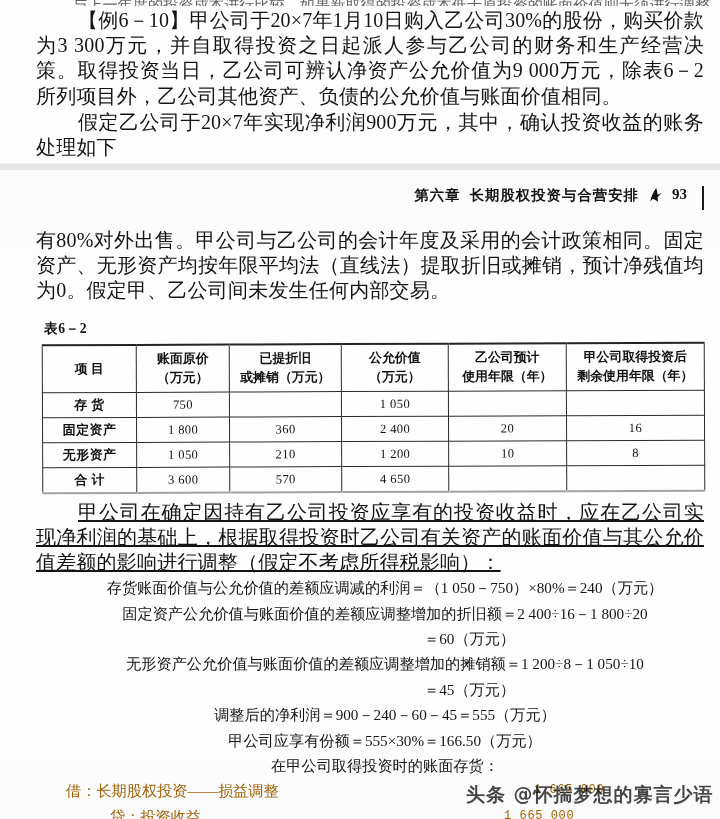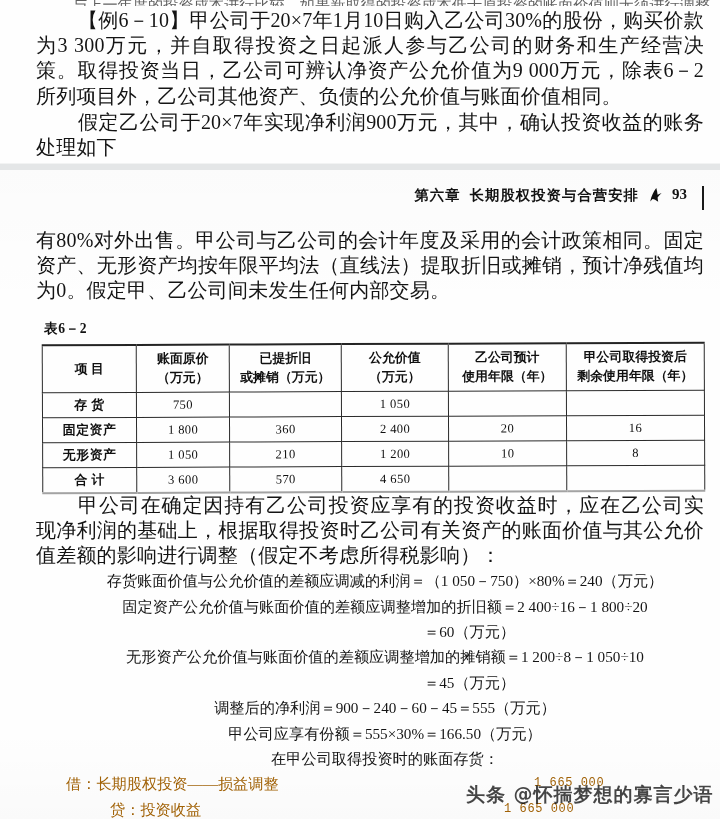--- a/index.html
+++ b/index.html
@@ -155,21 +155,21 @@
   #table-6-2 .c-item { width: 94px; }
   #table-6-2 .c-cost { width: 93px; }
   #table-6-2 .c-dep  { width: 112px; }
   #table-6-2 .c-fv   { width: 107px; }
   #table-6-2 .c-life { width: 118px; }
   #table-6-2 .c-rem  { width: 138px; }
   #table-6-2 tbody tr:last-child td { border-bottom: 2px solid #a3a3a3; }
   #table-6-2 thead tr th { border-top: 2px solid #242424; }
 
   
-  .after-table { margin-top: 0; }
+  .after-table { margin-top: 7px; text-decoration: underline; }
   .fline {
     font-size: 15.2px;
     line-height: 25.4px;
     margin: 0;
     color: #141414;
     white-space: nowrap;
   }
   .fline.ind { padding-left: 30px; text-align: center; }
   .fline.cont { padding-left: 388px; }
   .entry {

